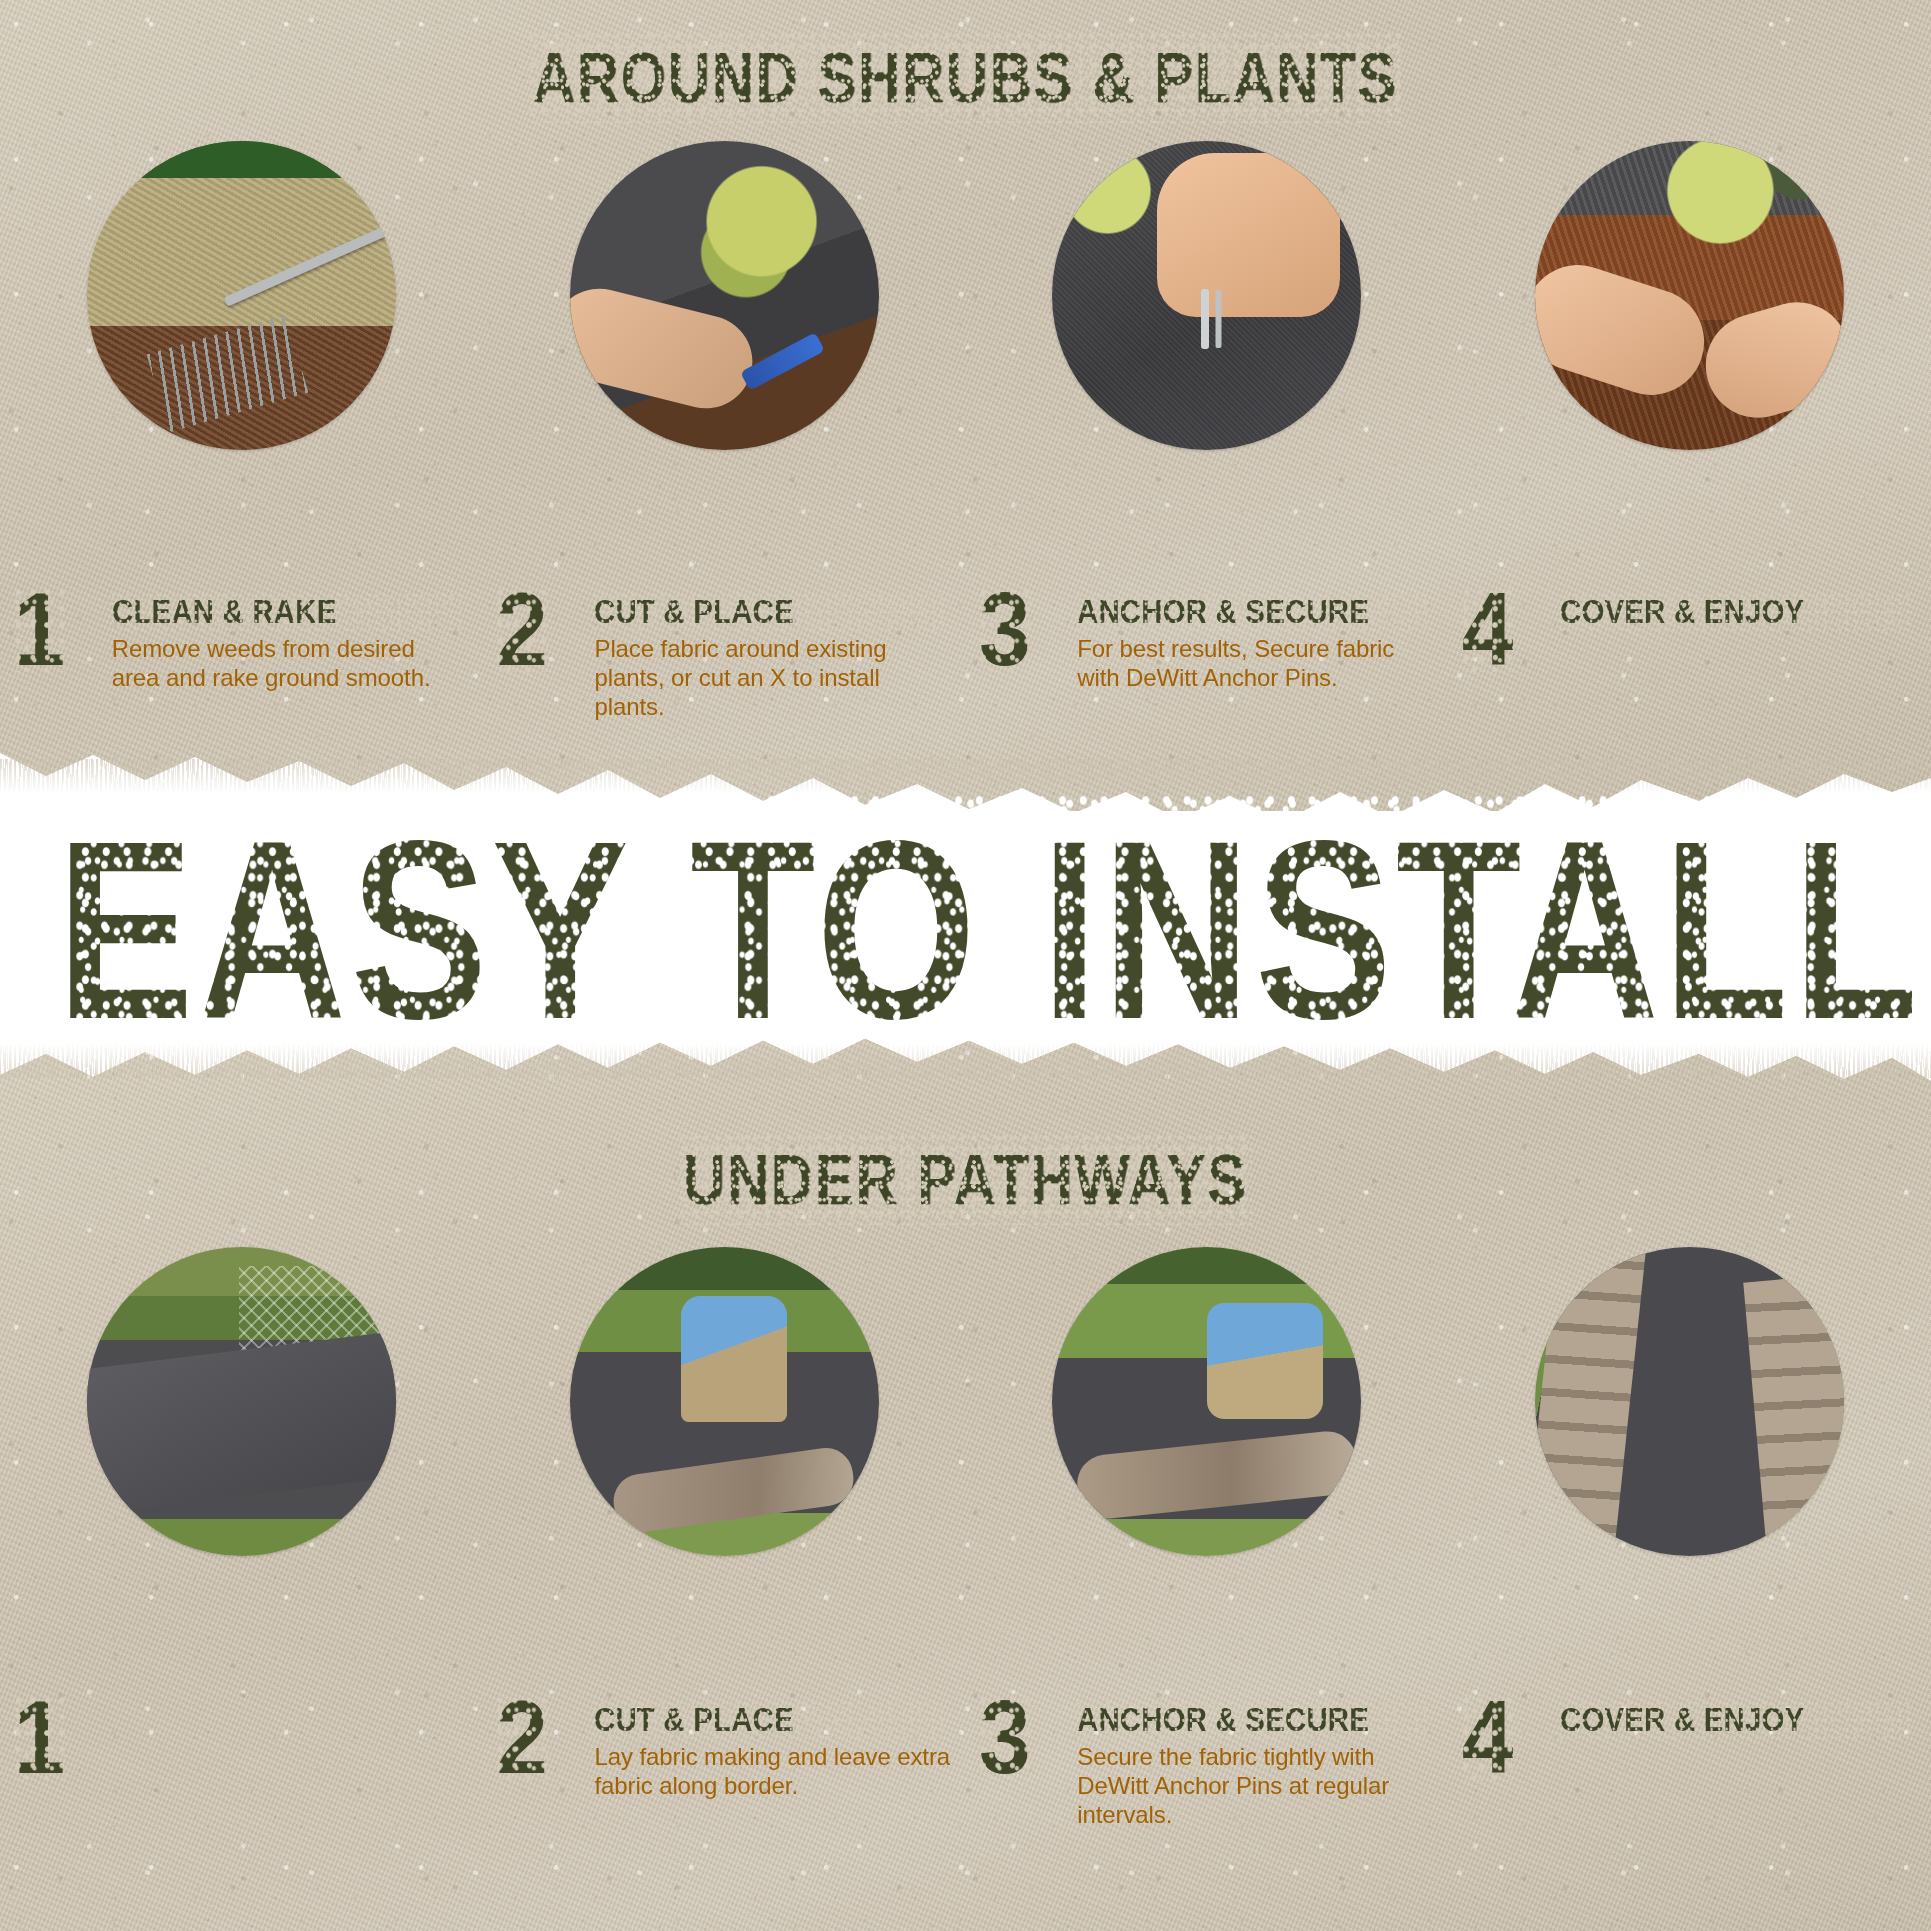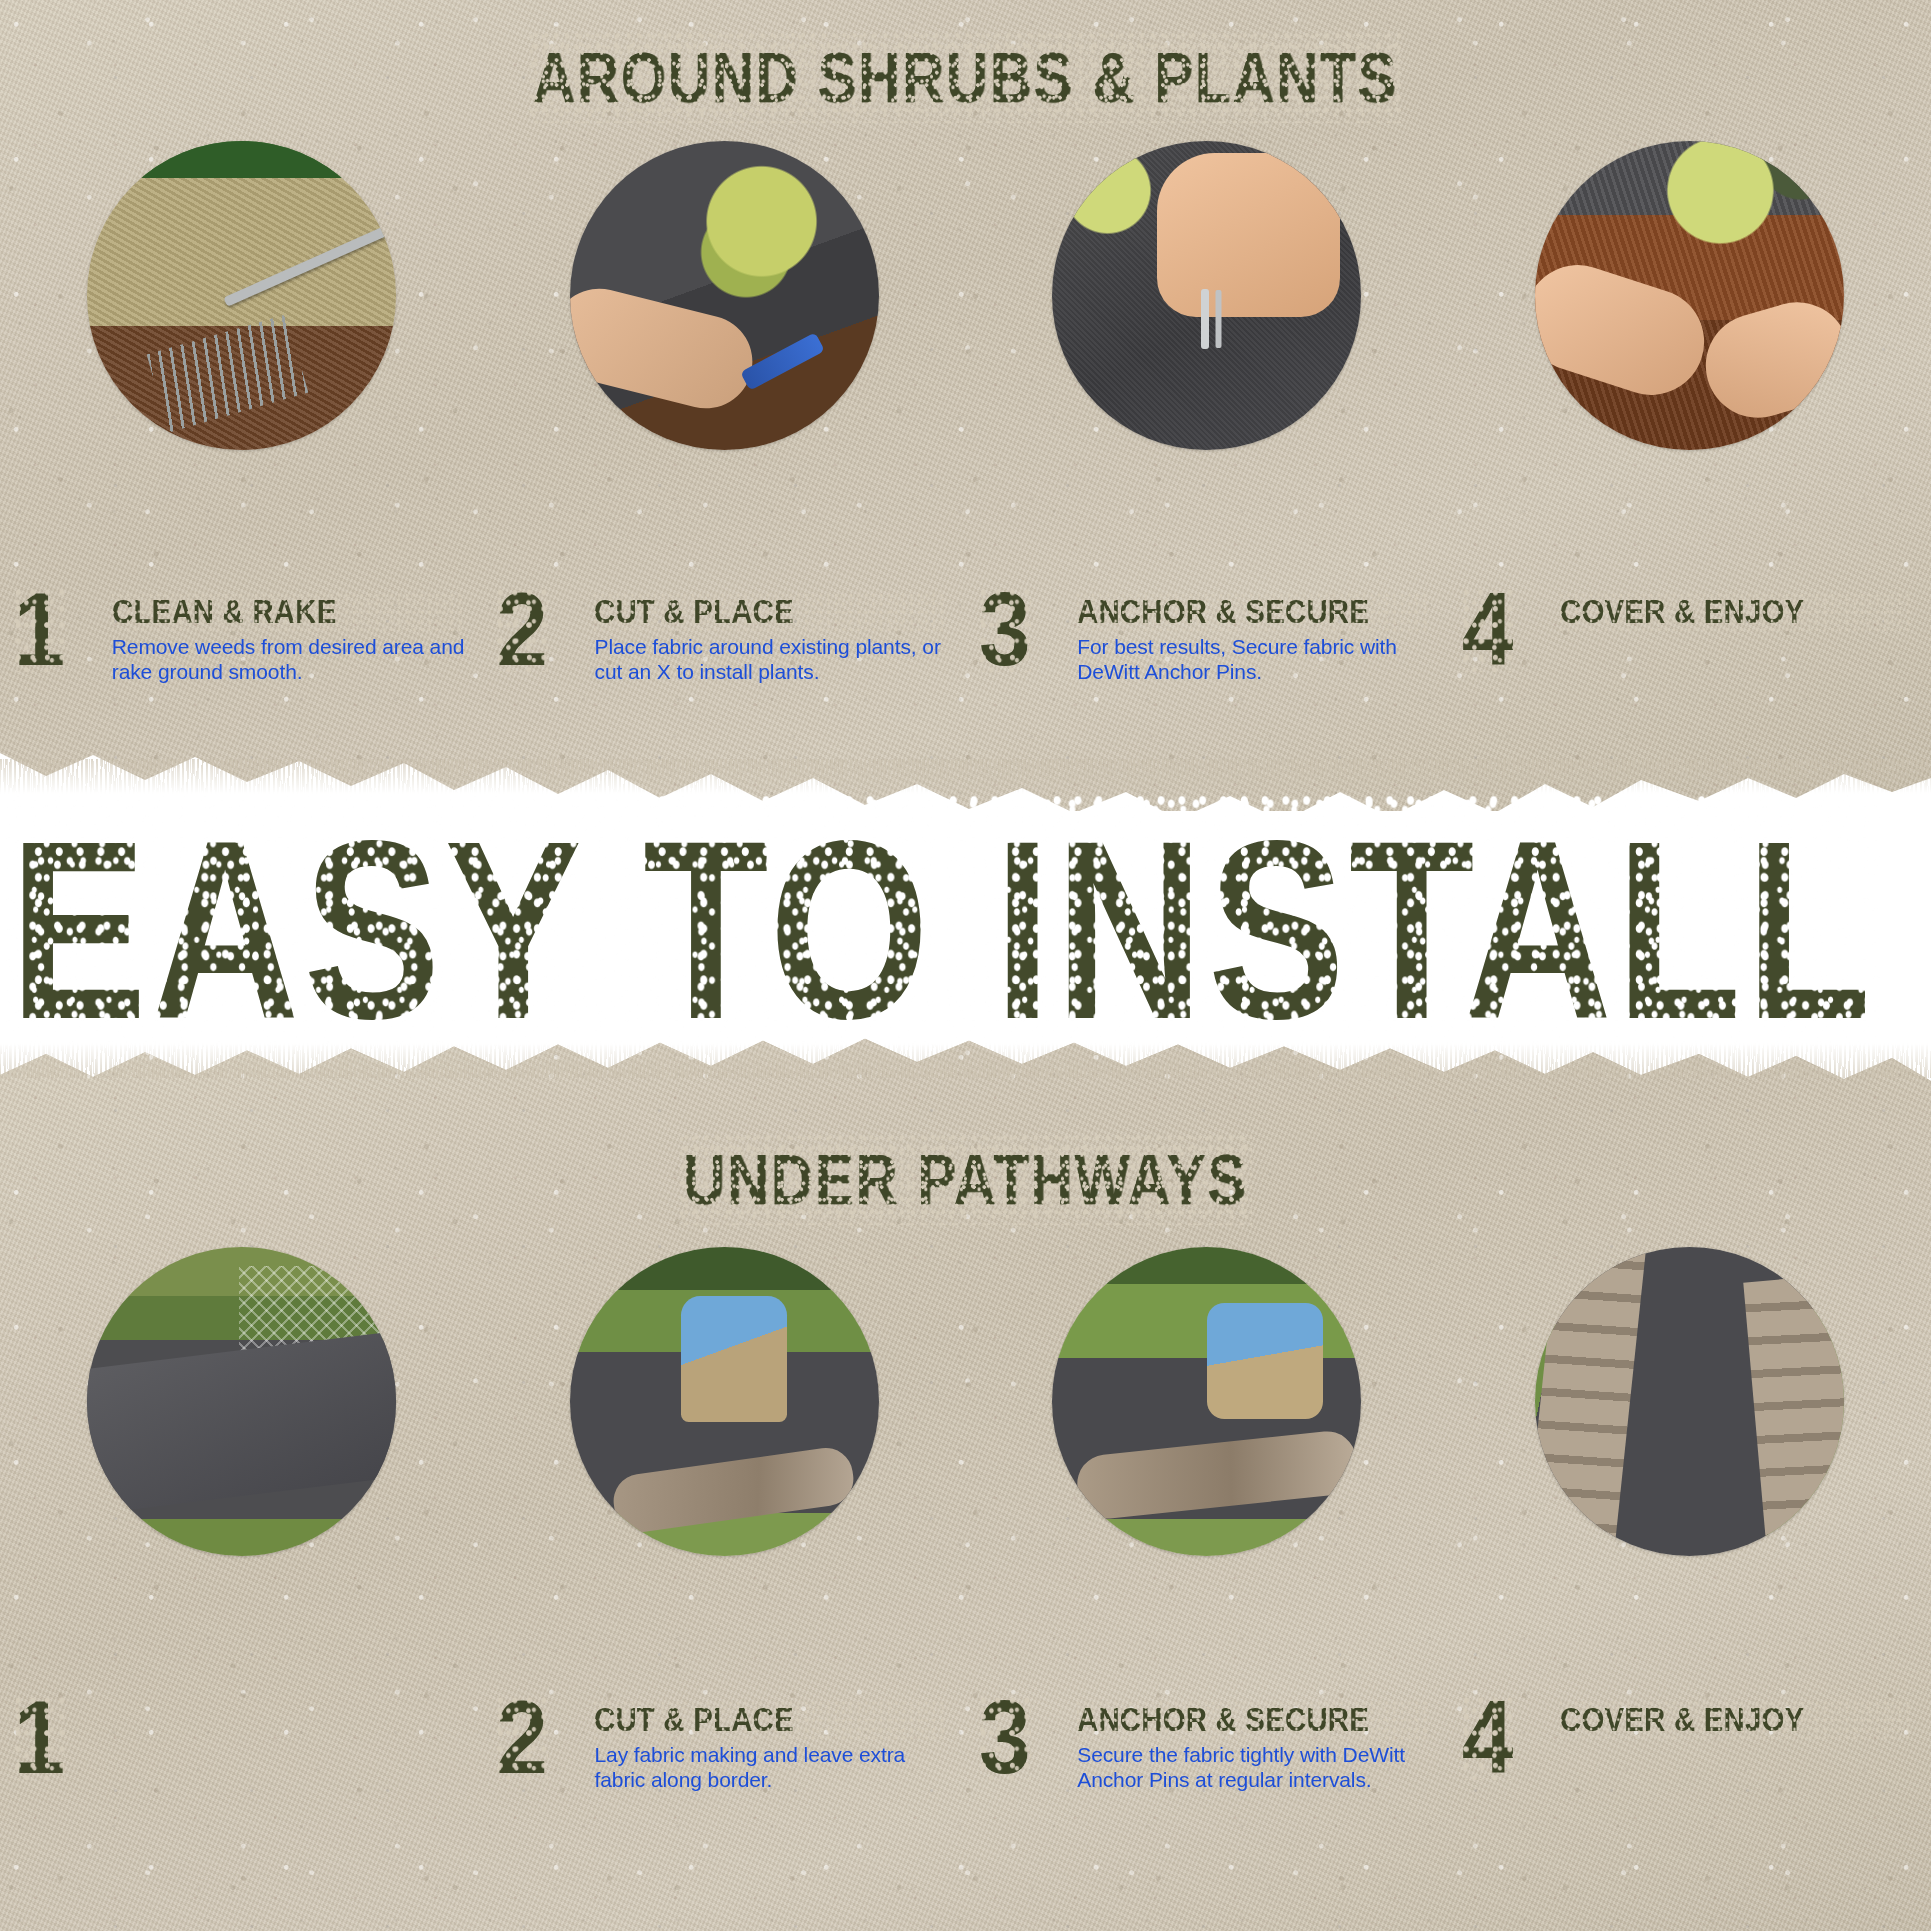--- a/index.html
+++ b/index.html
@@ -110,21 +110,21 @@
       radial-gradient(circle at 27% 82%, #d6cdbb 0 1.4px, transparent 1.9px),
       radial-gradient(circle at 72% 88%, #d6cdbb 0 1.2px, transparent 1.9px);
     background-size:12.6px 12.6px,16.4px 16.4px,10.6px 10.6px,18.3px 18.3px,14.5px 14.5px,20px 20px;
     mix-blend-mode:normal;
     pointer-events:none;
   }
 
   
   #hero{
     position:absolute; left:0; top:826px; width:1931px; height:208px;
-    display:flex; align-items:center; justify-content:flex-start;
+    display:flex; align-items:center; justify-content:flex-end;
     background:#ffffff;
   }
   #hero-text{
     font-family:"Liberation Sans", sans-serif;
     font-weight:bold;
     font-size:208px;
     line-height:1;
     color:#434a2c;
     letter-spacing:3.9px;
     transform:scaleY(1.22) scaleX(.99);
@@ -345,23 +345,23 @@
     content:"";
     position:absolute; inset:-1px;
     background-image:
       radial-gradient(circle at 26% 40%, rgba(214,205,187,.92) 0 1.1px, transparent 1.6px),
       radial-gradient(circle at 70% 66%, rgba(214,205,187,.9) 0 1px, transparent 1.5px);
     background-size:7.7px 7.7px,10.6px 10.6px;
     pointer-events:none;
   }
   .cap-text{
     font-family:"Liberation Sans", sans-serif;
-    font-size:21px;
+    font-size:24px;
     line-height:1.21;
-    color:#1d4ed8;
+    color:#a16207;
     letter-spacing:-0.1px;
   }
 </style>
 </head>
 <body>
 
 <div class="paper" id="top-band"></div>
 <div class="fringe" id="fringe-top"></div>
 
 <div class="section-title" id="title-shrubs">

